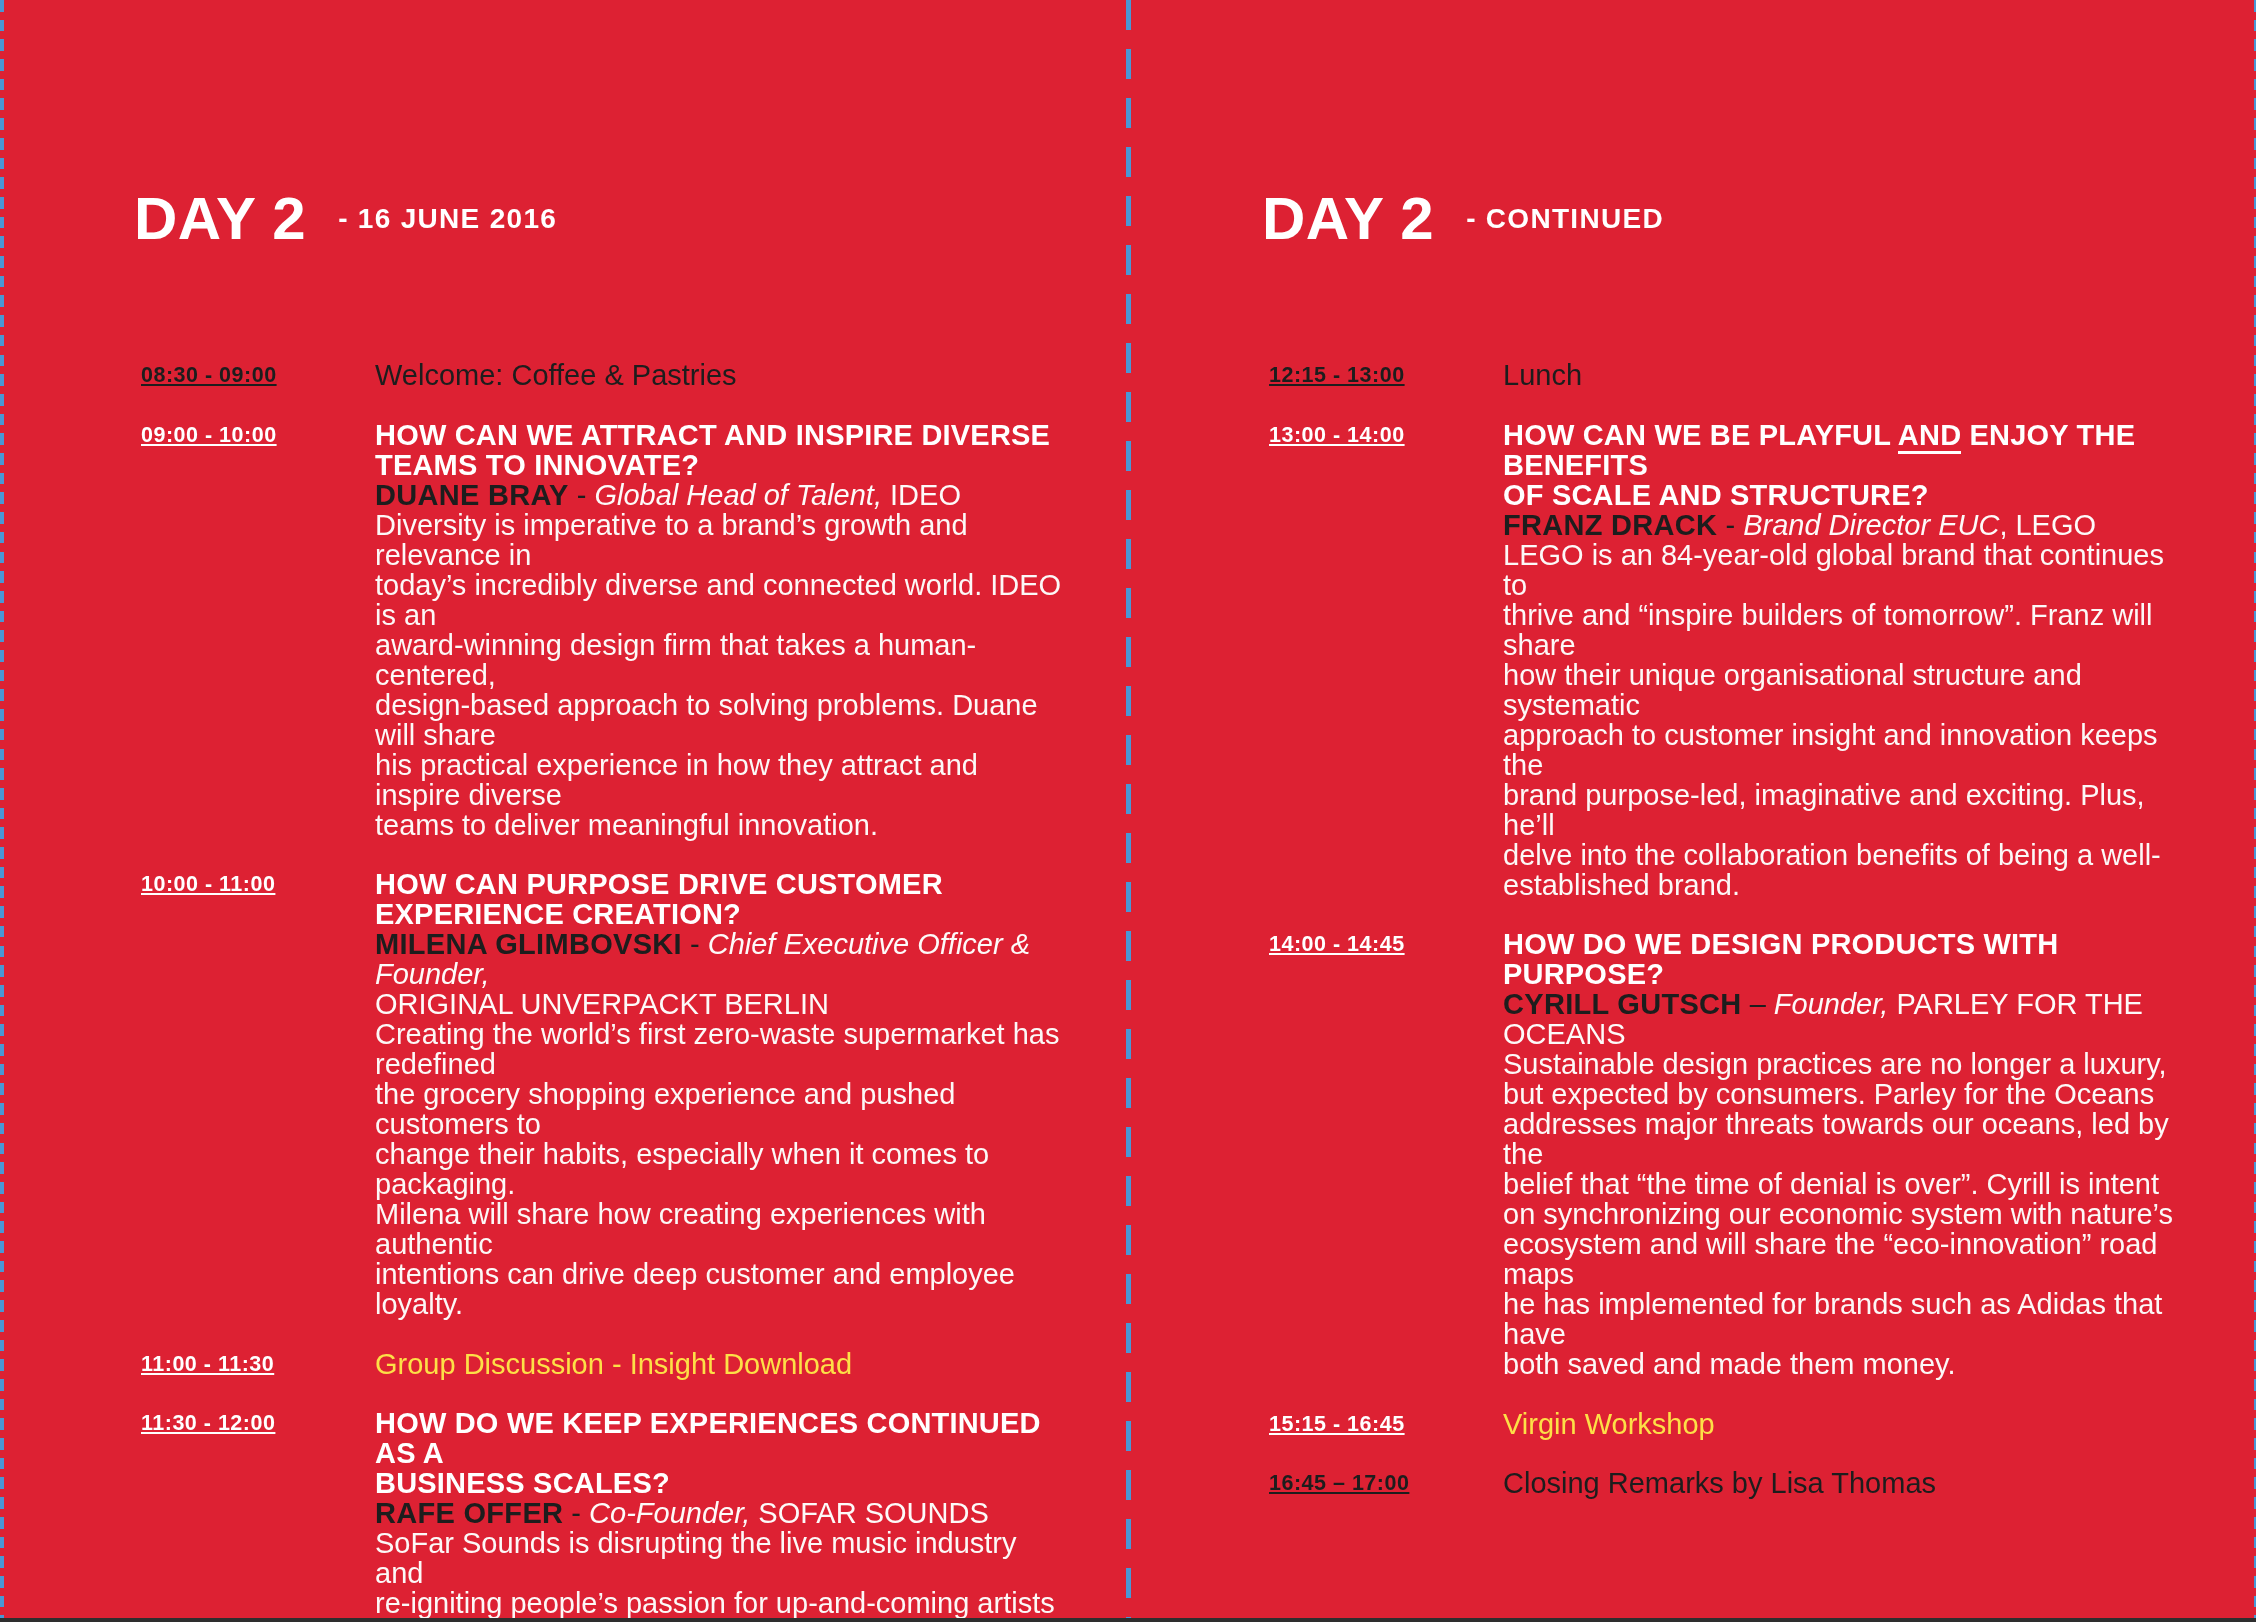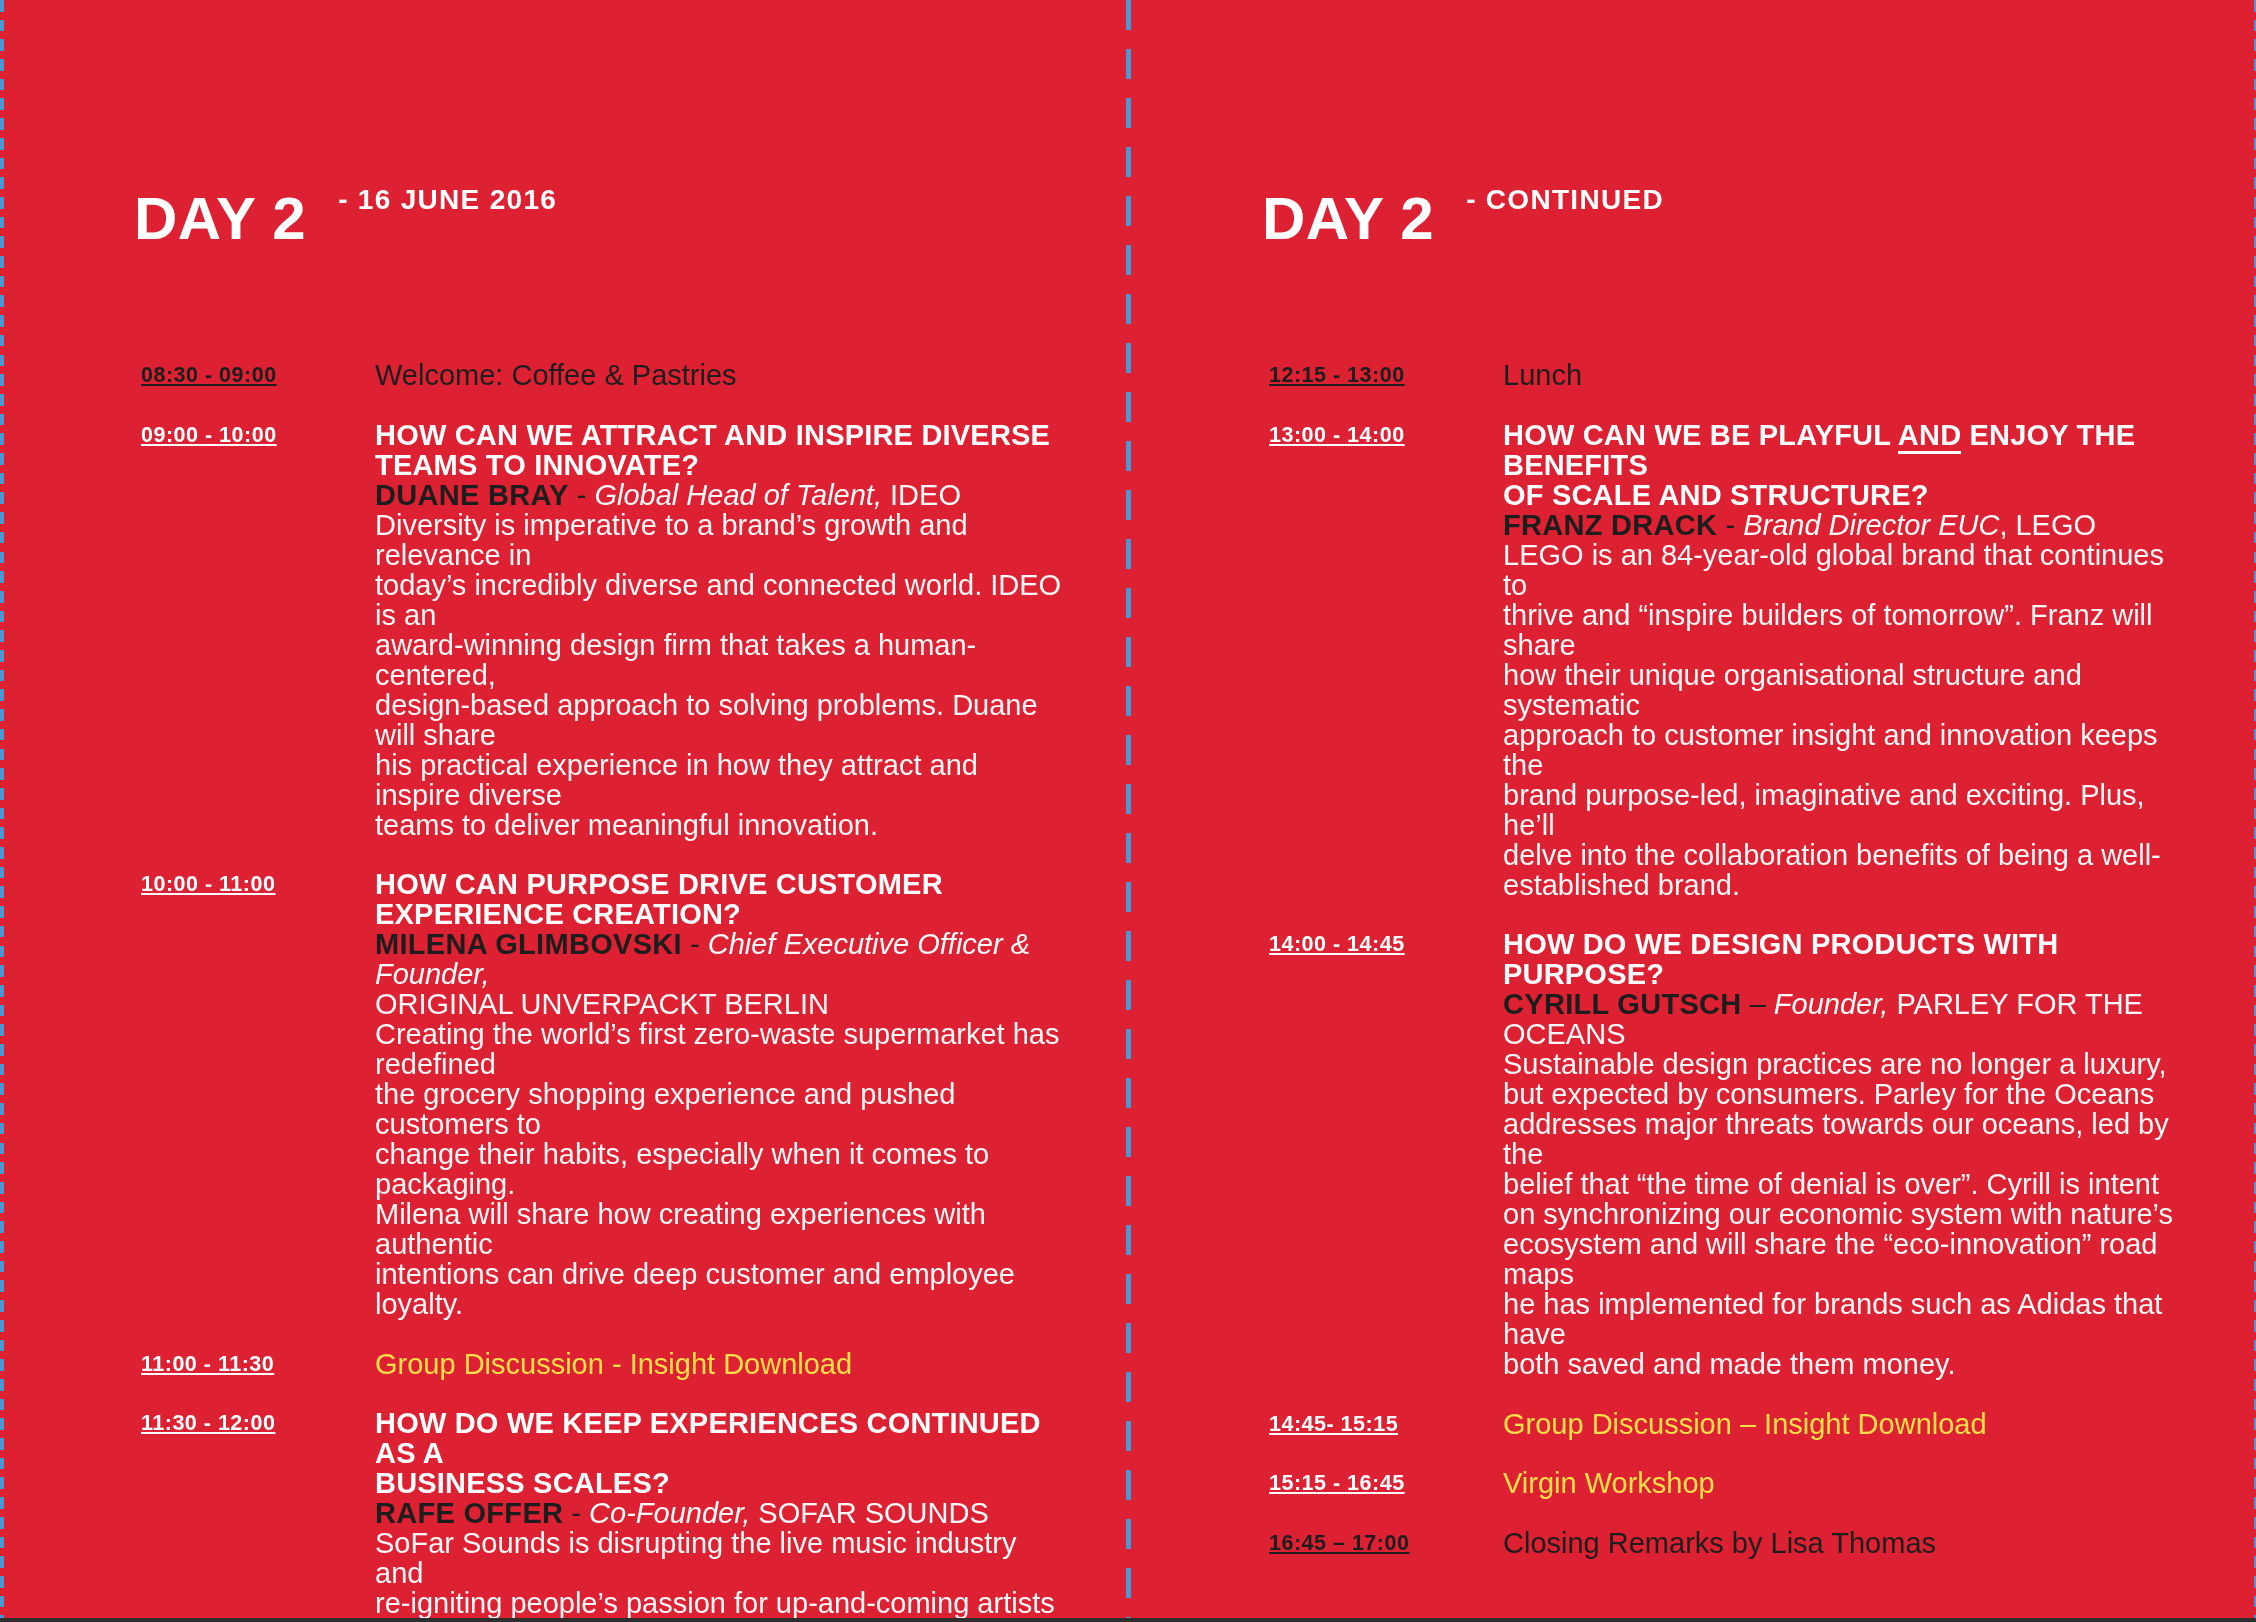--- a/index.html
+++ b/index.html
@@ -9,21 +9,21 @@
     background:#DD2133;
     overflow:hidden;
     font-family:"Liberation Sans", sans-serif;
   }
   .page{position:absolute;top:0;width:1128px;height:100%;}
   .page.left{left:0;}
   .page.right{left:1128px;}
 
   .page-header{
     position:absolute;left:134px;top:184px;
-    display:flex;align-items:flex-start;gap:32px;white-space:nowrap;
+    display:flex;align-items:center;gap:32px;white-space:nowrap;
   }
   .page-title{
     font-size:60px;font-weight:900;color:#FFFFFF;letter-spacing:0.4px;
   }
   .page-subtitle{
     font-size:28px;font-weight:800;color:#FFFFFF;letter-spacing:1.3px;
   }
 
   .schedule{position:absolute;left:141px;top:360px;width:940px;}
   .row{display:flex;margin-bottom:29.6px;}
@@ -163,24 +163,20 @@
 but expected by consumers. Parley for the Oceans
 addresses major threats towards our oceans, led by the
 belief that “the time of denial is over”.  Cyrill is intent
 on synchronizing our economic system with nature’s
 ecosystem and will share the “eco-innovation” road maps
 he has implemented for brands such as Adidas that have
 both saved and made them money.</div>
           </div>
         </div>
         <div class="row">
-          <div class="time">14:45- 15:15</div>
-          <div class="content"><span class="label">Group Discussion – Insight Download</span></div>
-        </div>
-        <div class="row">
           <div class="time">15:15 - 16:45</div>
           <div class="content"><span class="label">Virgin Workshop</span></div>
         </div>
         <div class="row">
           <div class="time dark">16:45 – 17:00</div>
           <div class="content"><span class="label dark">Closing Remarks by Lisa Thomas</span></div>
         </div>
       </div>
   </section>
 

